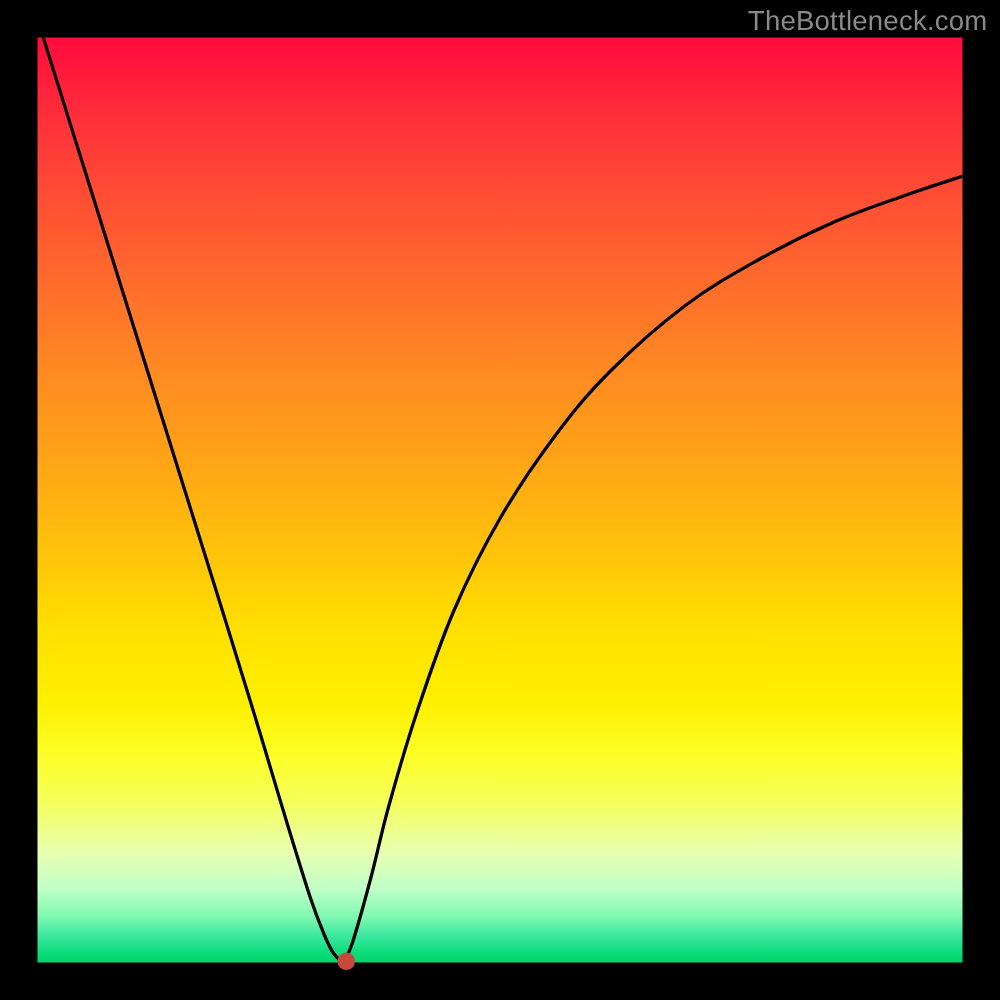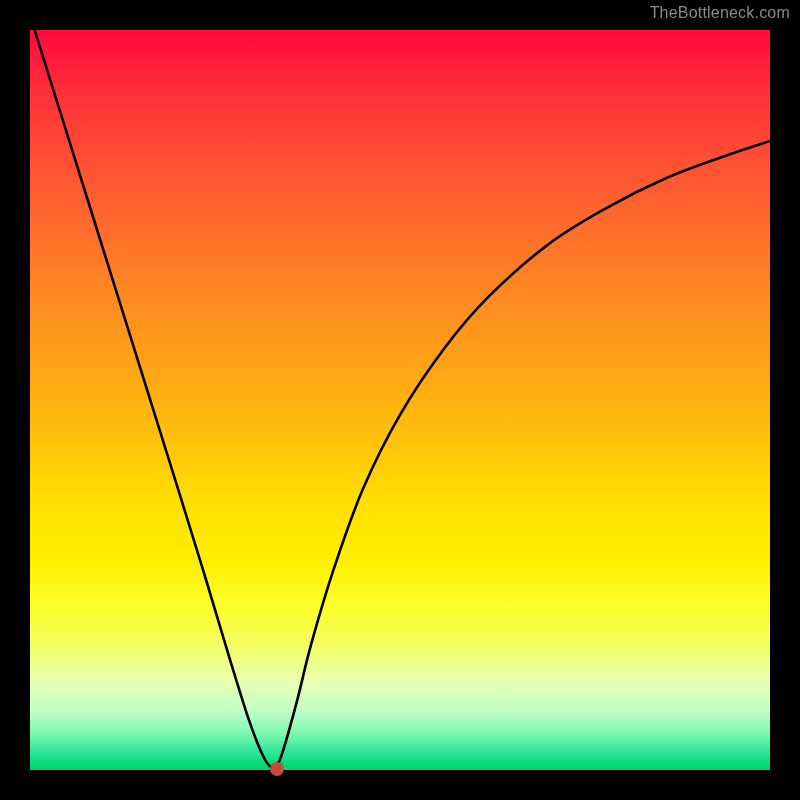--- a/index.html
+++ b/index.html
@@ -41,21 +41,21 @@
       #40e8a0 97%,
       #0adc7a 99%,
       #00d46a 100%
     );
   }
   .watermark {
     position: absolute;
     top: 4px;
     right: 10px;
     color: #8a8a8a;
-    font-size: 16px;
+    font-size: 22px;
     letter-spacing: 0.2px;
     user-select: none;
   }
   svg.curve {
     position: absolute;
     left: 0;
     top: 0;
     width: 740px;
     height: 740px;
     pointer-events: none;

